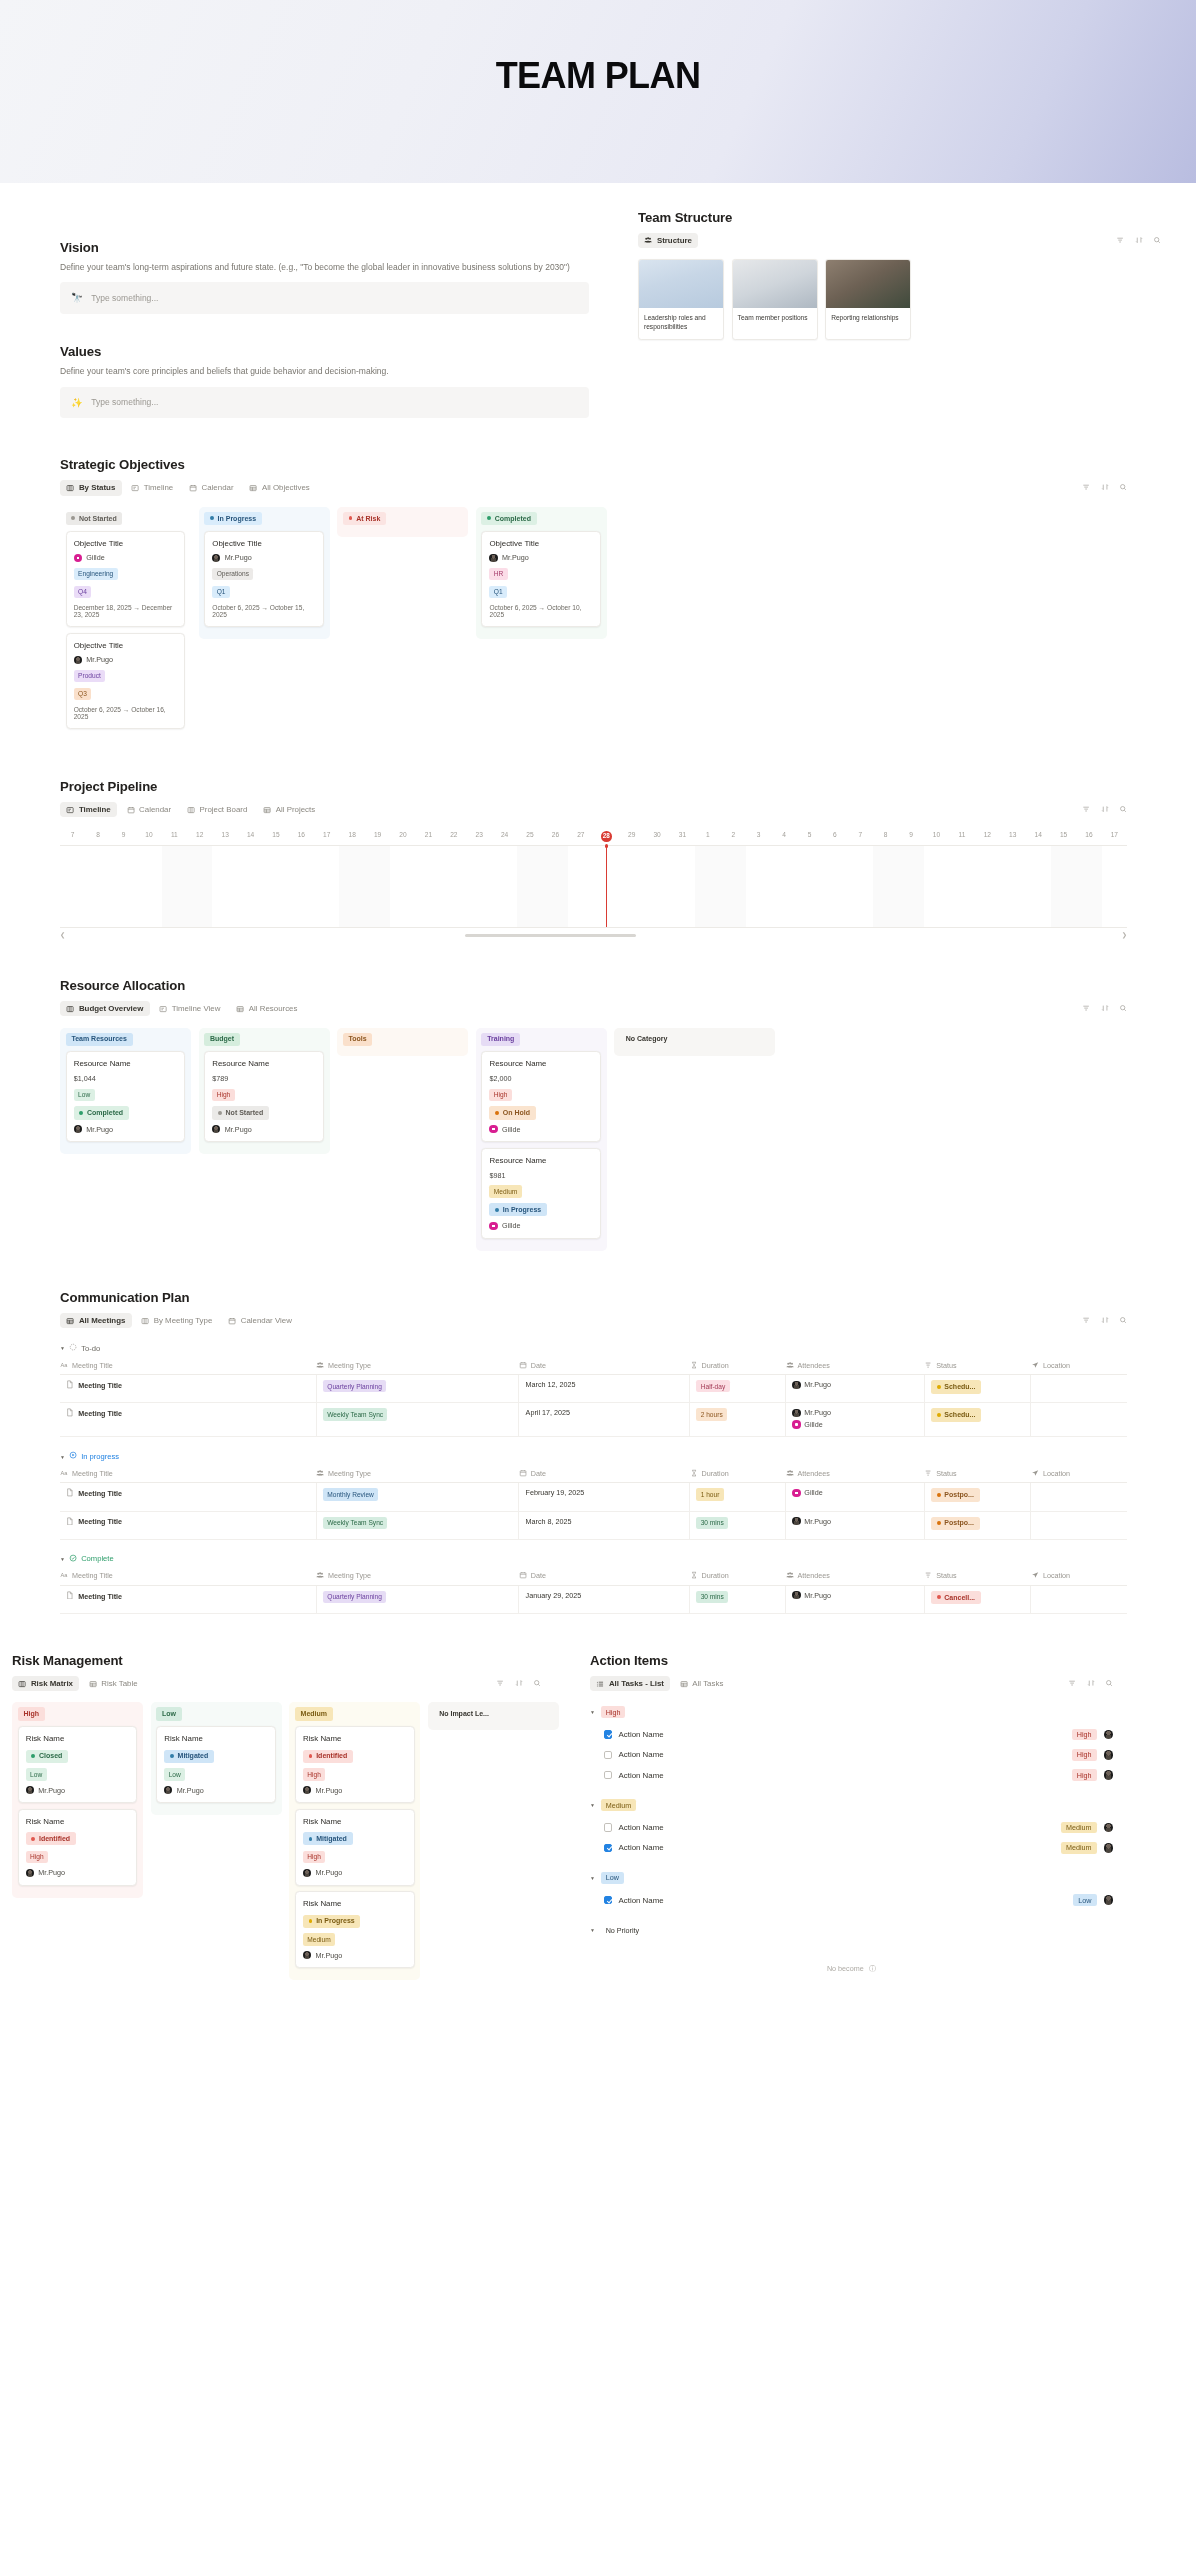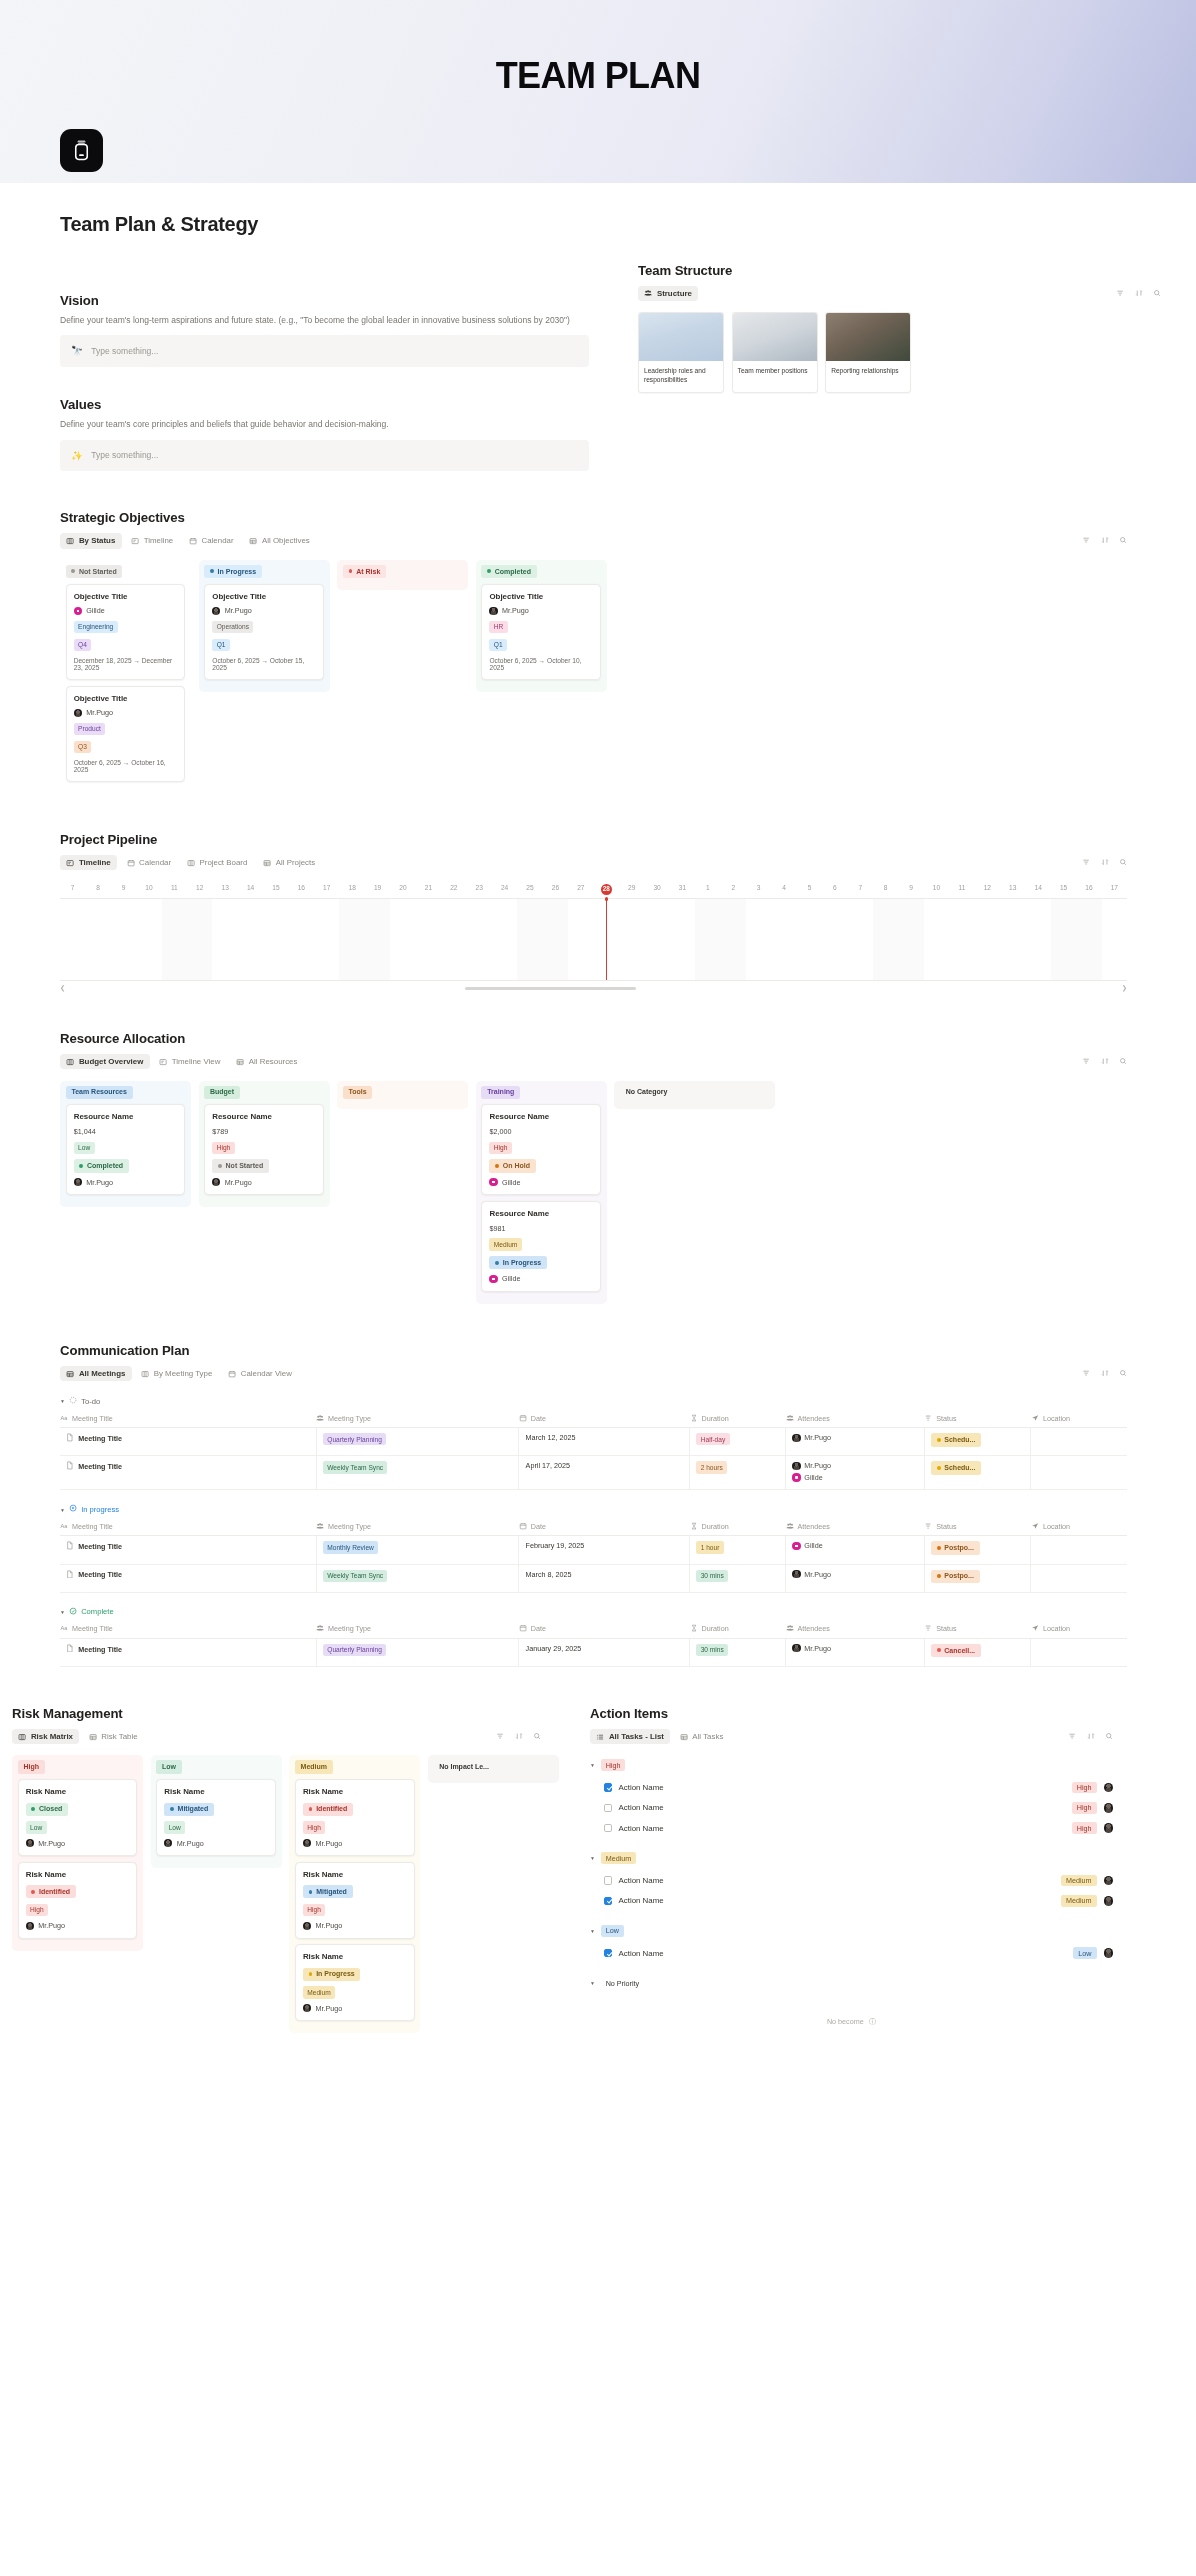--- a/index.html
+++ b/index.html
@@ -143,21 +143,21 @@
   }
   .dot { width: 3.8px; height: 3.8px; border-radius: 50%; display: inline-block; }
   .card {
     background: #ffffff;
     border: 0.6px solid #eceae6;
     border-radius: 4.4px;
     padding: 7px 7px 7.6px 7px;
     margin-bottom: 5.7px;
     box-shadow: 0 0.6px 1.3px rgba(15,15,15,0.05);
   }
-  .card-title { font-size: 7.9px; font-weight: 700; color: #2f2d29; margin-bottom: 5.7px; }
+  .card-title { font-size: 7.9px; font-weight: 400; color: #2f2d29; margin-bottom: 5.7px; }
   .card-row { display: flex; align-items: center; gap: 4.4px; margin-bottom: 5px; }
   .avatar {
     width: 8.2px; height: 8.2px; border-radius: 50%;
     background: #1c1c1c; flex: none;
     display: inline-block;
     background-image: radial-gradient(circle at 50% 34%, #6d6158 0 28%, transparent 29%),
                       radial-gradient(ellipse at 50% 96%, #4a443d 0 44%, transparent 45%);
   }
   .avatar.pink {
     background: #d81e91;
@@ -331,31 +331,20 @@
 </style>
 </head>
 <body>
 
 <div class="page">
 
   <div class="banner">
     <div class="banner-title">TEAM PLAN</div>
   </div>
 
-  <div class="page-head">
-    <div class="doc-icon">
-      <svg viewBox="0 0 24 26" fill="none">
-        <path d="M8.5 2.5h7l1 2h-9z" fill="#bdbdbd"></path>
-        <path d="M9 4.5h6l.8 2.2H8.2z" fill="#9a9a9a"></path>
-        <rect x="6" y="6.8" width="12" height="15.5" rx="3.2" fill="none" stroke="#ffffff" stroke-width="1.6"></rect>
-        <rect x="9.5" y="17" width="5" height="1.8" rx="0.9" fill="#ffffff"></rect>
-      </svg>
-    </div>
-    <div class="page-title">Team Plan &amp; Strategy</div>
-  </div>
 
   <div class="cols">
     <div class="col-left">
 
 
       <div class="block-gap"></div>
 
       <div>
         <div class="h2">Vision</div>
         <div class="desc">Define your team's long-term aspirations and future state. (e.g., "To become the global leader in innovative business solutions by 2030")</div>

